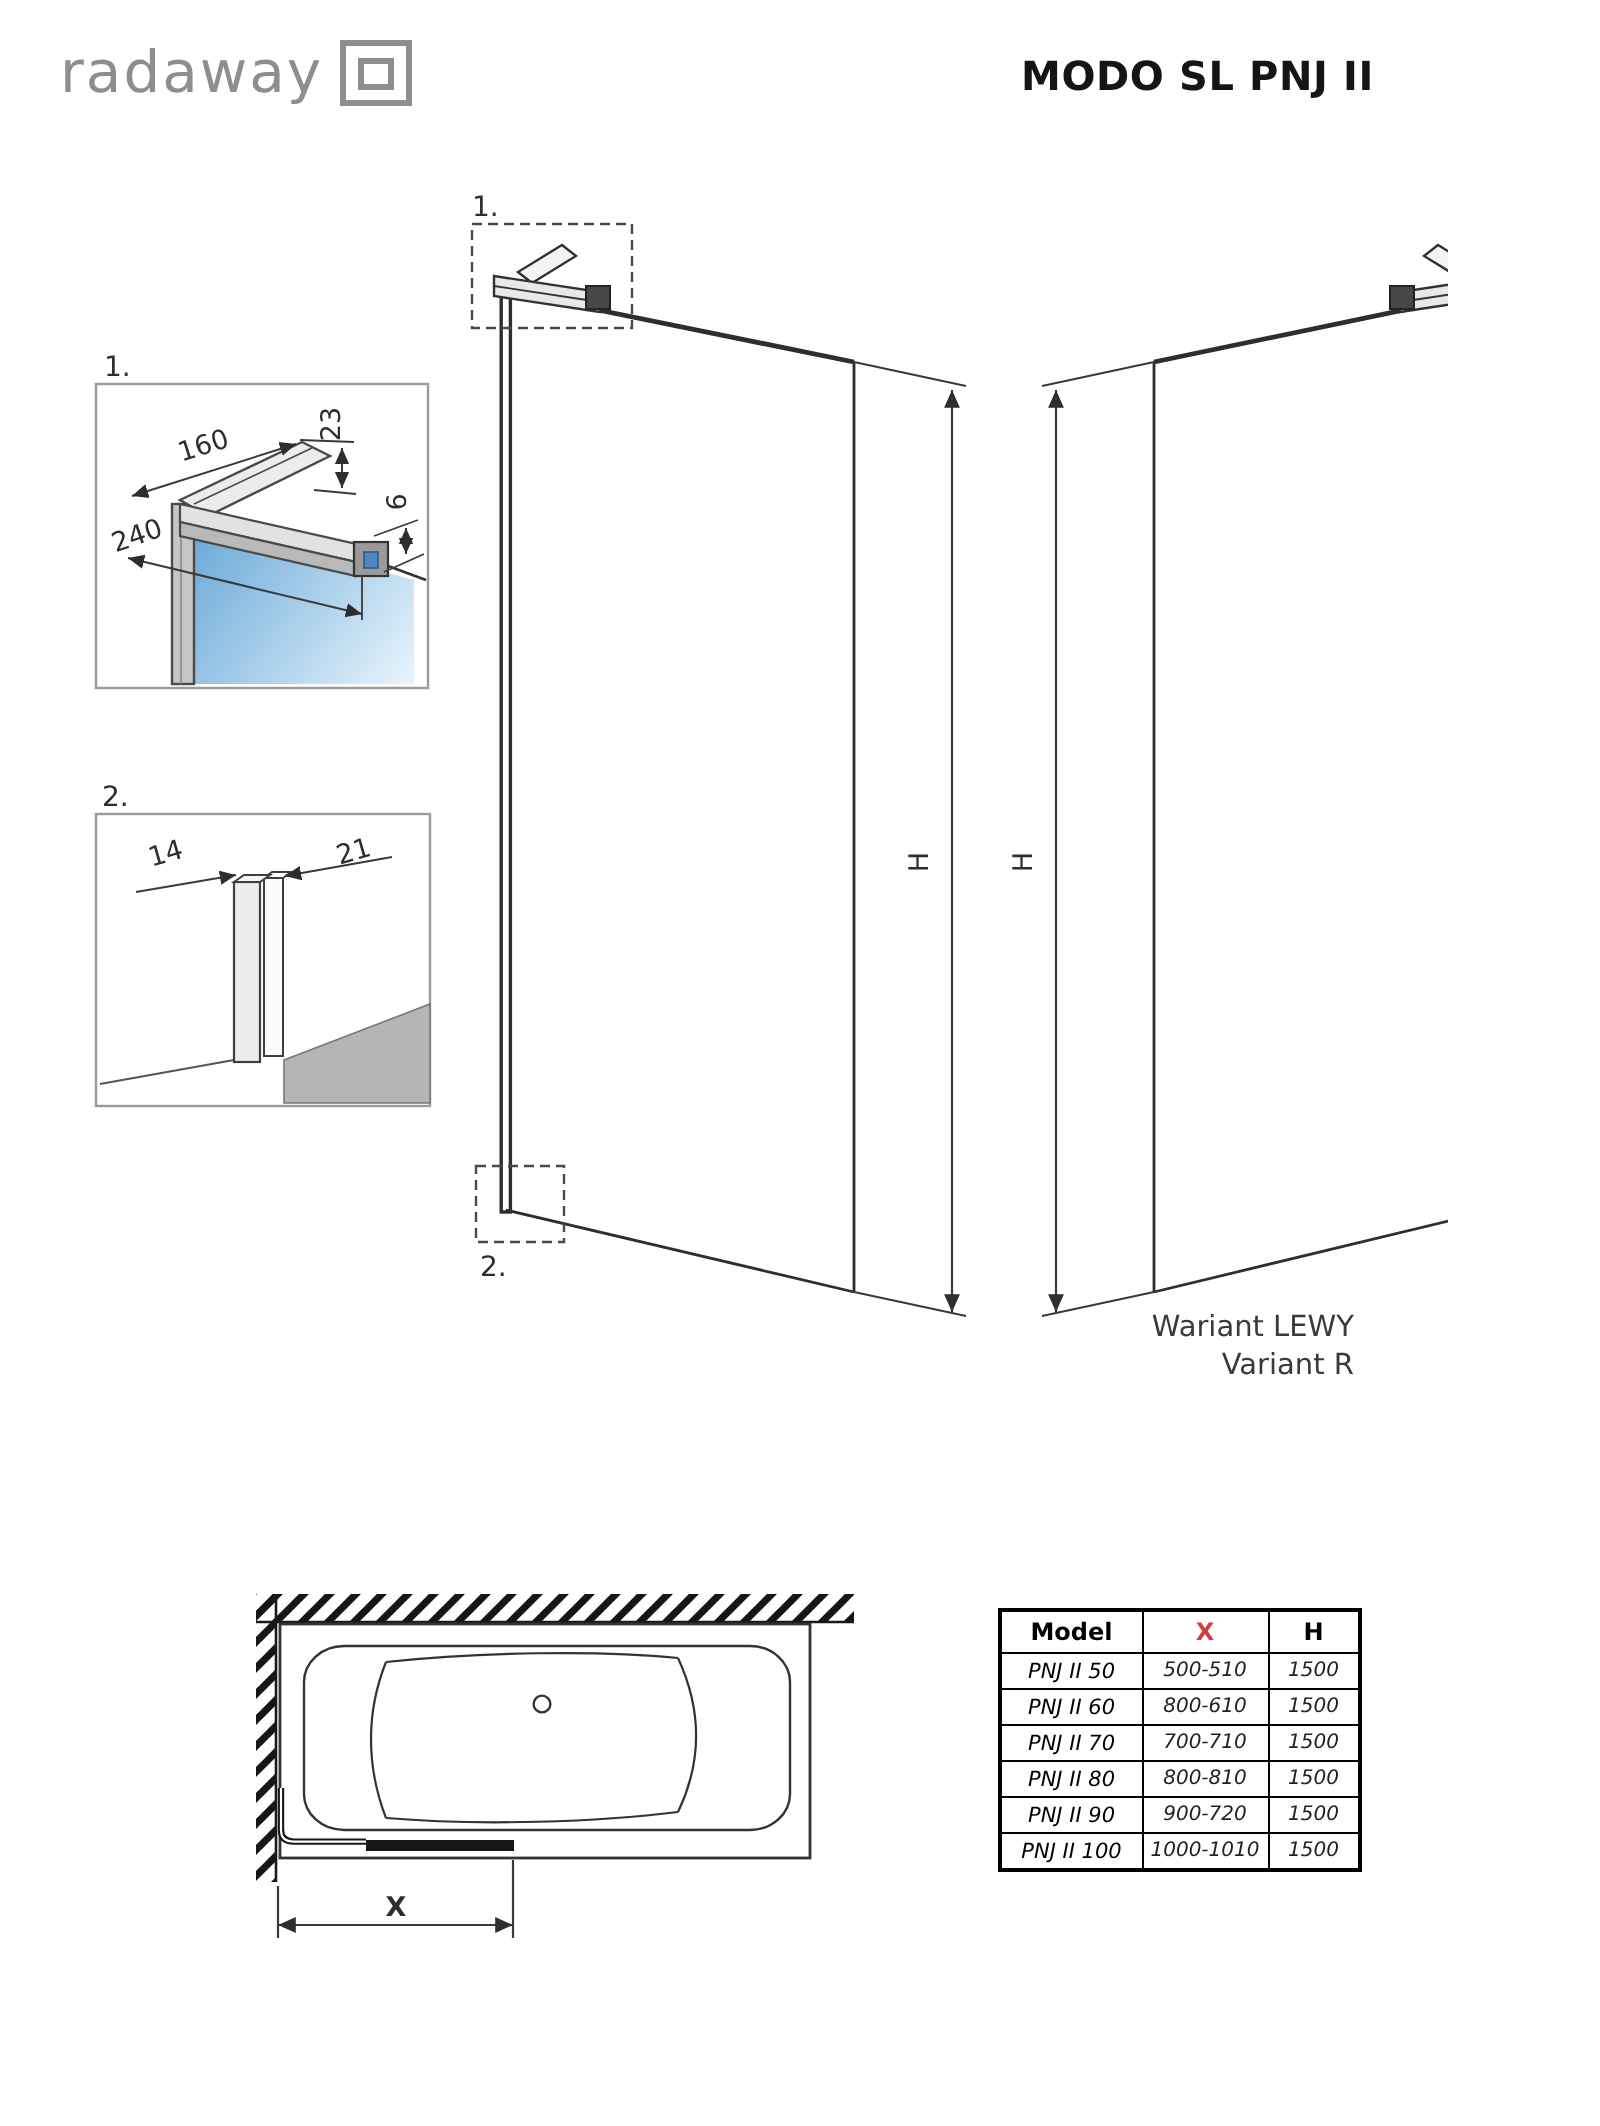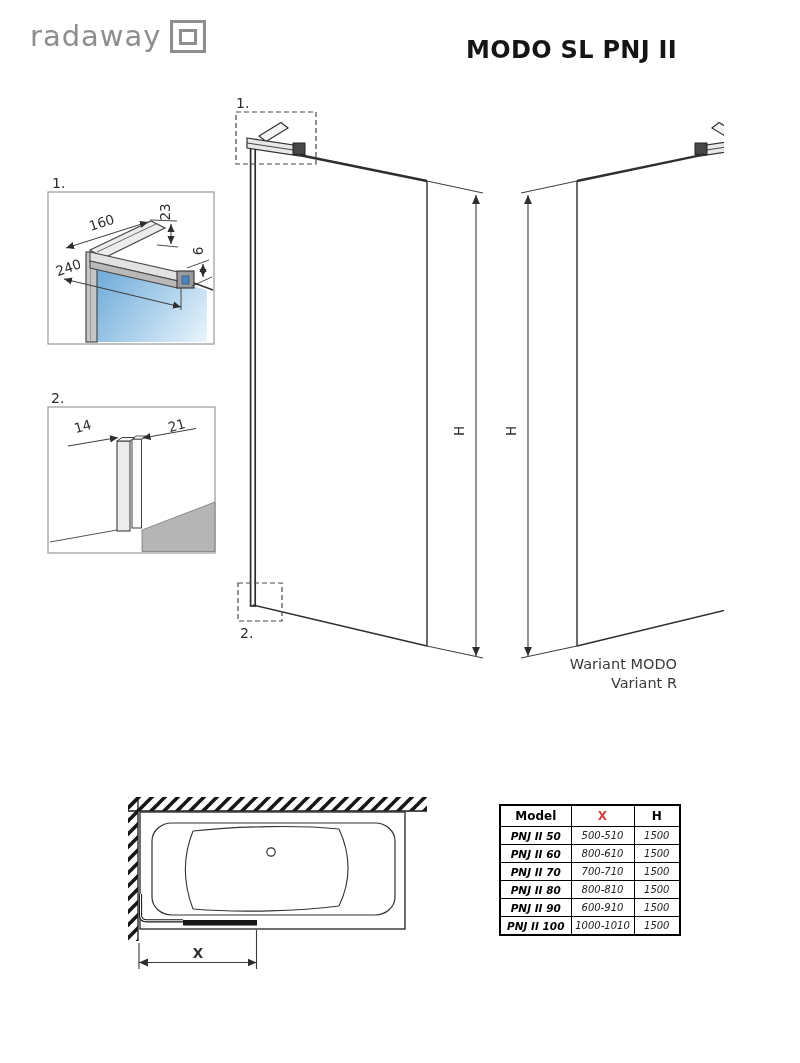--- a/index.html
+++ b/index.html
@@ -4,41 +4,41 @@
 <style>
   html,body{margin:0;padding:0;background:#fff;}
   .page{position:relative;width:724px;height:1063px;background:#fff;overflow:hidden;
         font-family:"DejaVu Sans","Liberation Sans",sans-serif;}
   
   .logo{position:absolute;left:30px;top:20px;display:flex;align-items:center;}
   .logo-text{font-size:29px;color:#8e8e8e;letter-spacing:1px;line-height:1;}
   .logo-mark{margin-left:8px;width:30px;height:27px;border:3px solid #8e8e8e;
              display:flex;align-items:center;justify-content:center;}
   .logo-mark-inner{width:12px;height:10px;border:3px solid #8e8e8e;}
-  .title{position:absolute;top:26px;right:37px;margin:10px;font-size:24px;font-weight:bold;
+  .title{position:absolute;top:26px;right:37px;margin:0;font-size:20px;font-weight:bold;
          color:#151515;letter-spacing:.3px;}
   
   .drawing{position:absolute;left:0;top:0;}
   .drawing text{font-family:"DejaVu Sans","Liberation Sans",sans-serif;fill:#2e2e2e;}
   .dim-label{font-size:13.5px;}
   .callout{font-size:14px;fill:#333;}
   .h-label{font-size:13.5px;}
   .x-label{font-size:13.5px;font-weight:bold;fill:#d04040;}
   
   .caption{position:absolute;font-size:14.5px;color:#3a3a3a;line-height:19px;}
   .caption-left{left:255px;top:655px;text-align:left;}
   .caption-right{right:47px;top:655px;text-align:right;}
   
   .sizes{position:absolute;left:499px;top:804px;width:180px;border-collapse:collapse;
          table-layout:fixed;border:2px solid #000;padding-left:48px;}
   .sizes th,.sizes td{border:1px solid #000;text-align:center;vertical-align:middle;padding:0;}
   .sizes th{height:20px;font-size:12px;color:#000;}
   .sizes th.xcol{color:#d04040;}
   .sizes td{height:17px;font-size:10px;color:#222;font-style:italic;}
-  .sizes td.model{font-weight:bold;font-style:italic;font-size:10.5px;color:#000;}
+  .sizes td.model{font-weight:normal;font-style:italic;font-size:10.5px;color:#000;}
 </style>
 </head>
 <body>
 
 <div class="page">
 
   <div class="logo">
     <span class="logo-text">radaway</span>
     <span class="logo-mark">
       <span class="logo-mark-inner"></span>
@@ -161,21 +161,21 @@
       <path d="M 140.5,894 L 140.5,915 Q 140.5,920.8 147,920.8 L 183,920.8" fill="none" stroke="#fff" stroke-width="1.1"></path>
       <rect x="183" y="920" width="74" height="5.5" fill="#161616"></rect>
       <line x1="256.5" y1="930" x2="256.5" y2="969" stroke="#3a3a3a" stroke-width="1.1"></line>
       <line x1="139" y1="943" x2="139" y2="969" stroke="#3a3a3a" stroke-width="1.1"></line>
       <line x1="139" y1="962.5" x2="256.5" y2="962.5" stroke="#3a3a3a" stroke-width="1.1" marker-start="url(#ah)" marker-end="url(#ah)"></line>
       <text class="x-label" x="198" y="958" text-anchor="middle">X</text>
     </g>
   </svg>
 
   <div class="caption caption-right">
-    <div>Wariant MODO</div>
+    <div>Wariant LEWY</div>
     <div>Variant R</div>
   </div>
 
   <table class="sizes">
     <colgroup>
         <col style="width:71px">
         <col style="width:63px">
         <col style="width:46px">
       </colgroup>
     <thead>
@@ -201,21 +201,21 @@
         <td>700-710</td>
         <td>1500</td>
       </tr>
       <tr>
         <td class="model">PNJ II 80</td>
         <td>800-810</td>
         <td>1500</td>
       </tr>
       <tr>
         <td class="model">PNJ II 90</td>
-        <td>600-910</td>
+        <td>900-720</td>
         <td>1500</td>
       </tr>
       <tr>
         <td class="model">PNJ II 100</td>
         <td>1000-1010</td>
         <td>1500</td>
       </tr>
     </tbody>
   </table>
 

